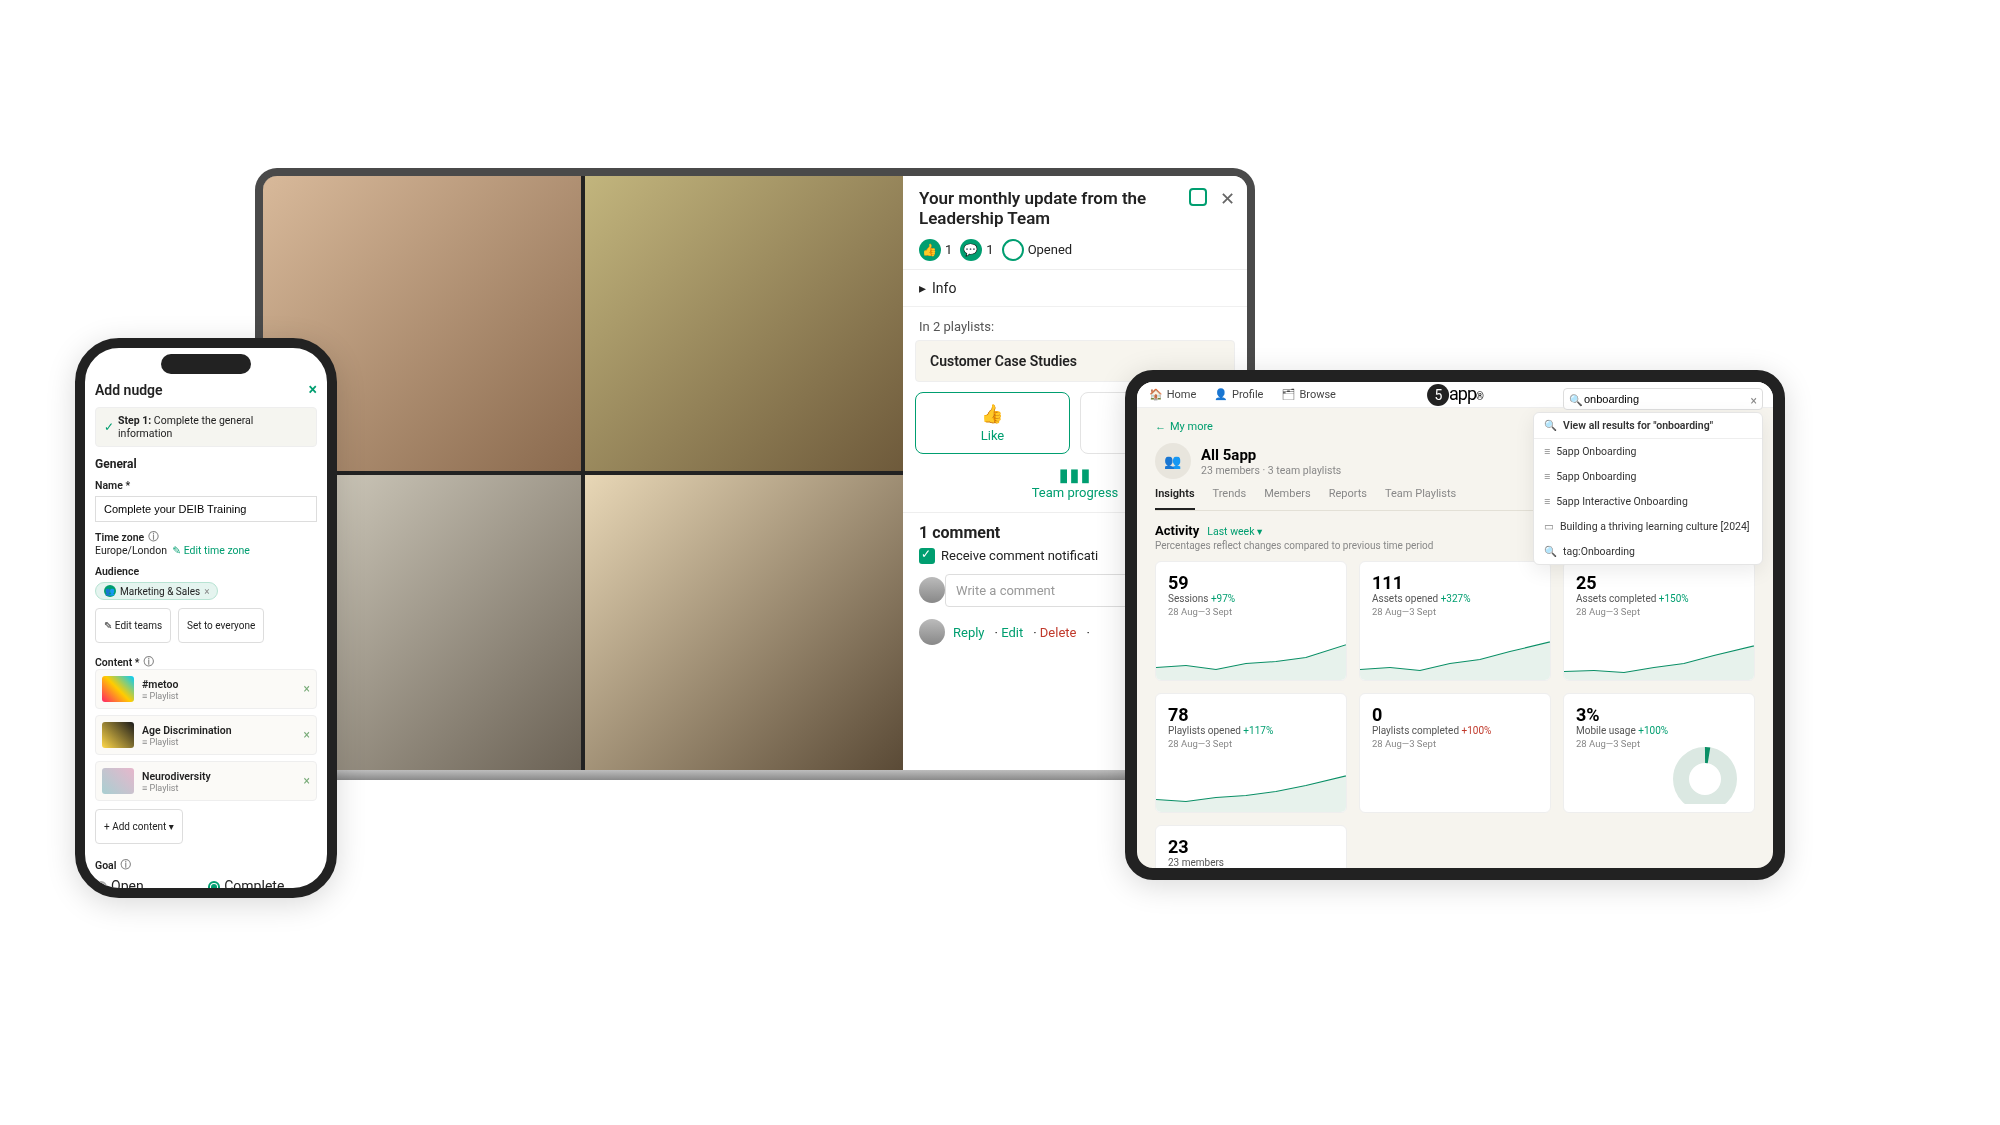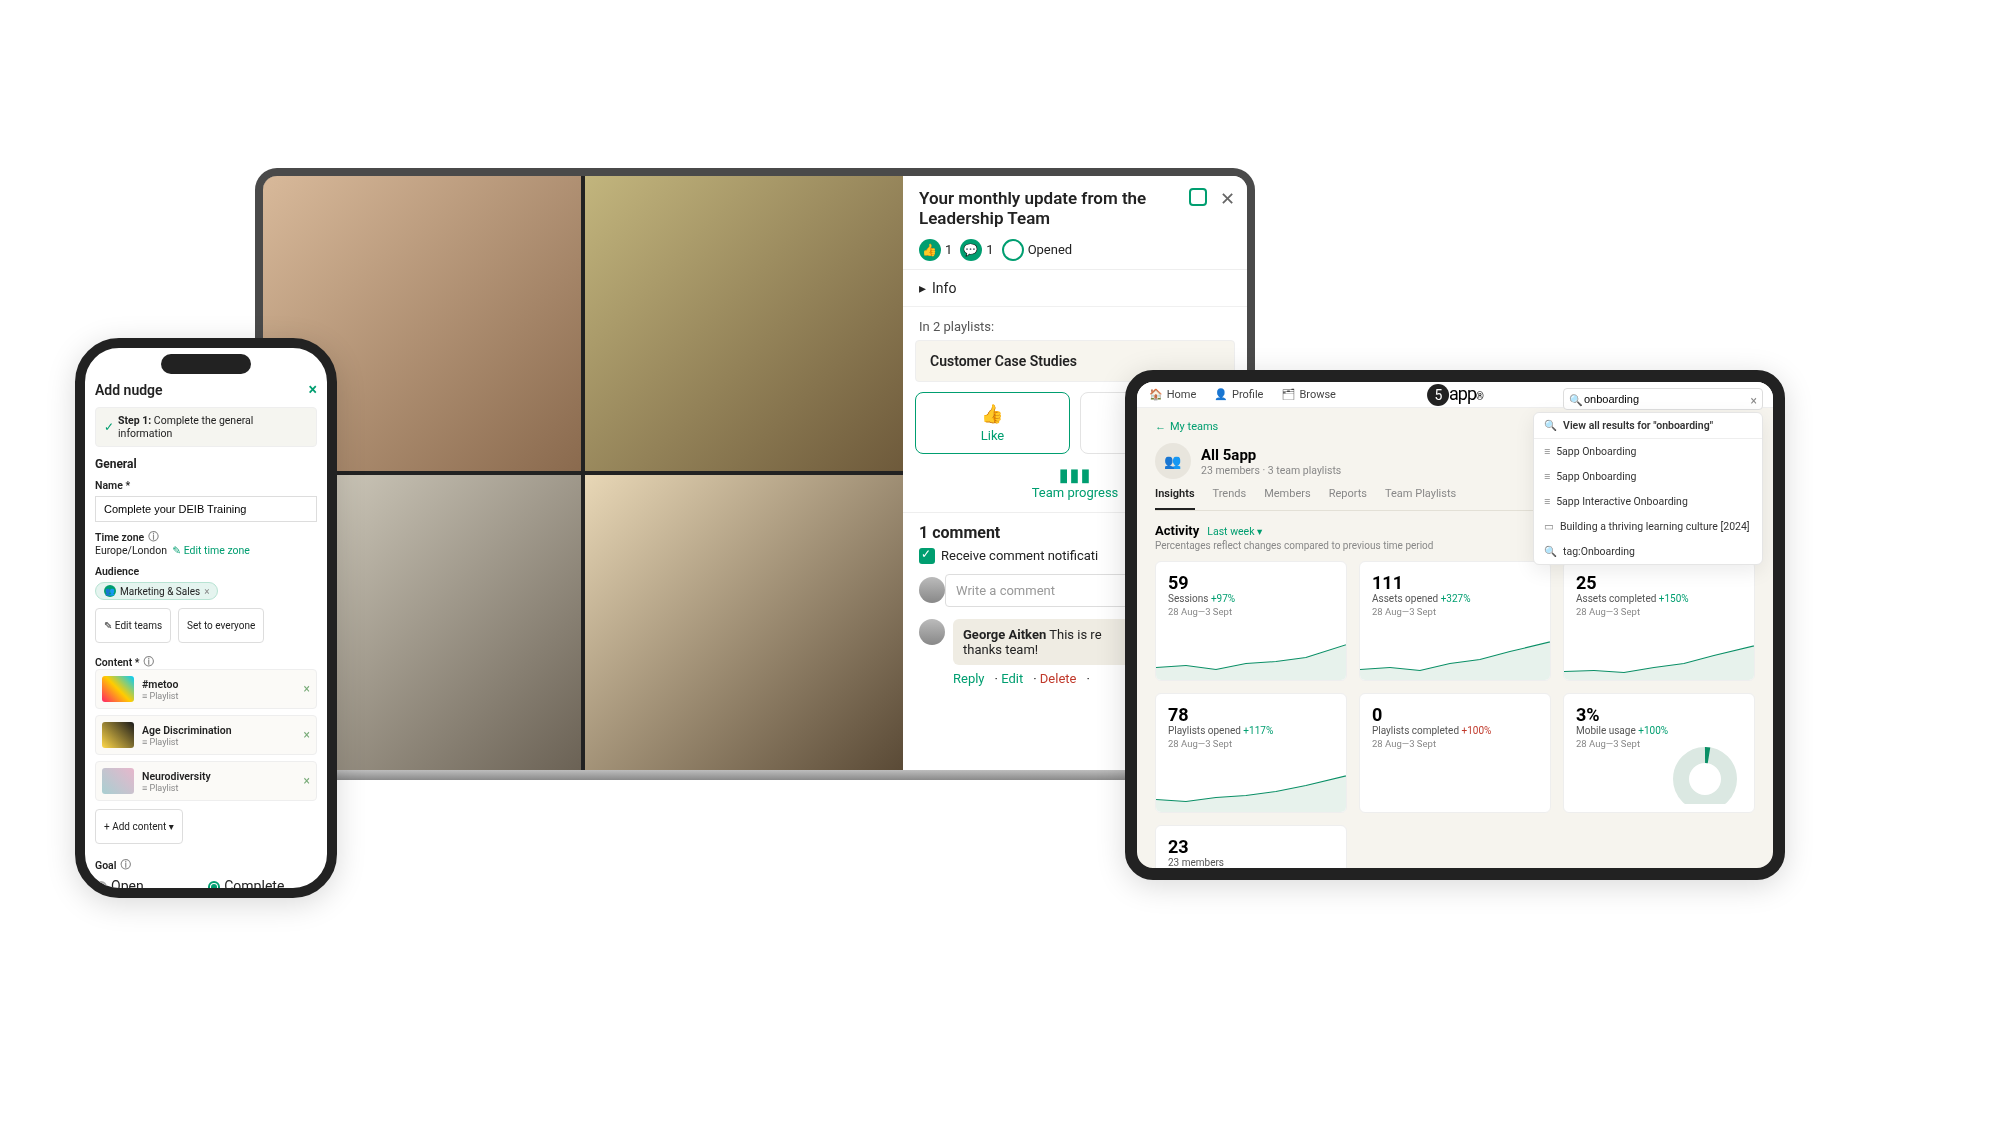--- a/index.html
+++ b/index.html
@@ -257,25 +257,20 @@
           <span class="chk"></span>
           <span>Receive comment notificati</span>
         </div>
         <div class="comment-input">
           <div class="avatar"></div>
           <div class="ci-field"><span style="color:#999">Write a comment</span></div>
         </div>
         <div class="comment-item">
           <div class="avatar"></div>
           <div style="flex:1">
-            <div class="comment-body">
-              <span class="author">George Aitken</span>
-              <span>This is re</span><br>
-              <span>thanks team!</span>
-            </div>
             <div class="comment-actions">
               <span>Reply</span>·
               <span>Edit</span>·
               <span class="del">Delete</span>·
             </div>
           </div>
         </div>
       </div>
     </div>
   </div>
@@ -410,21 +405,21 @@
       </div>
     <div class="row">
         <span class="mag">🔍</span>
         <span>tag:Onboarding</span>
       </div>
   </div>
 
   <div class="tab-body">
     <div class="myteams">
         <span>←</span>
-        <span>My teams</span>
+        <span>My more</span>
       </div>
 
     <div class="team-header">
       <div class="team-avatar">👥</div>
       <div>
         <div class="team-title">All 5app</div>
         <div class="team-sub">23 members · 3 team playlists</div>
       </div>
     </div>
 

